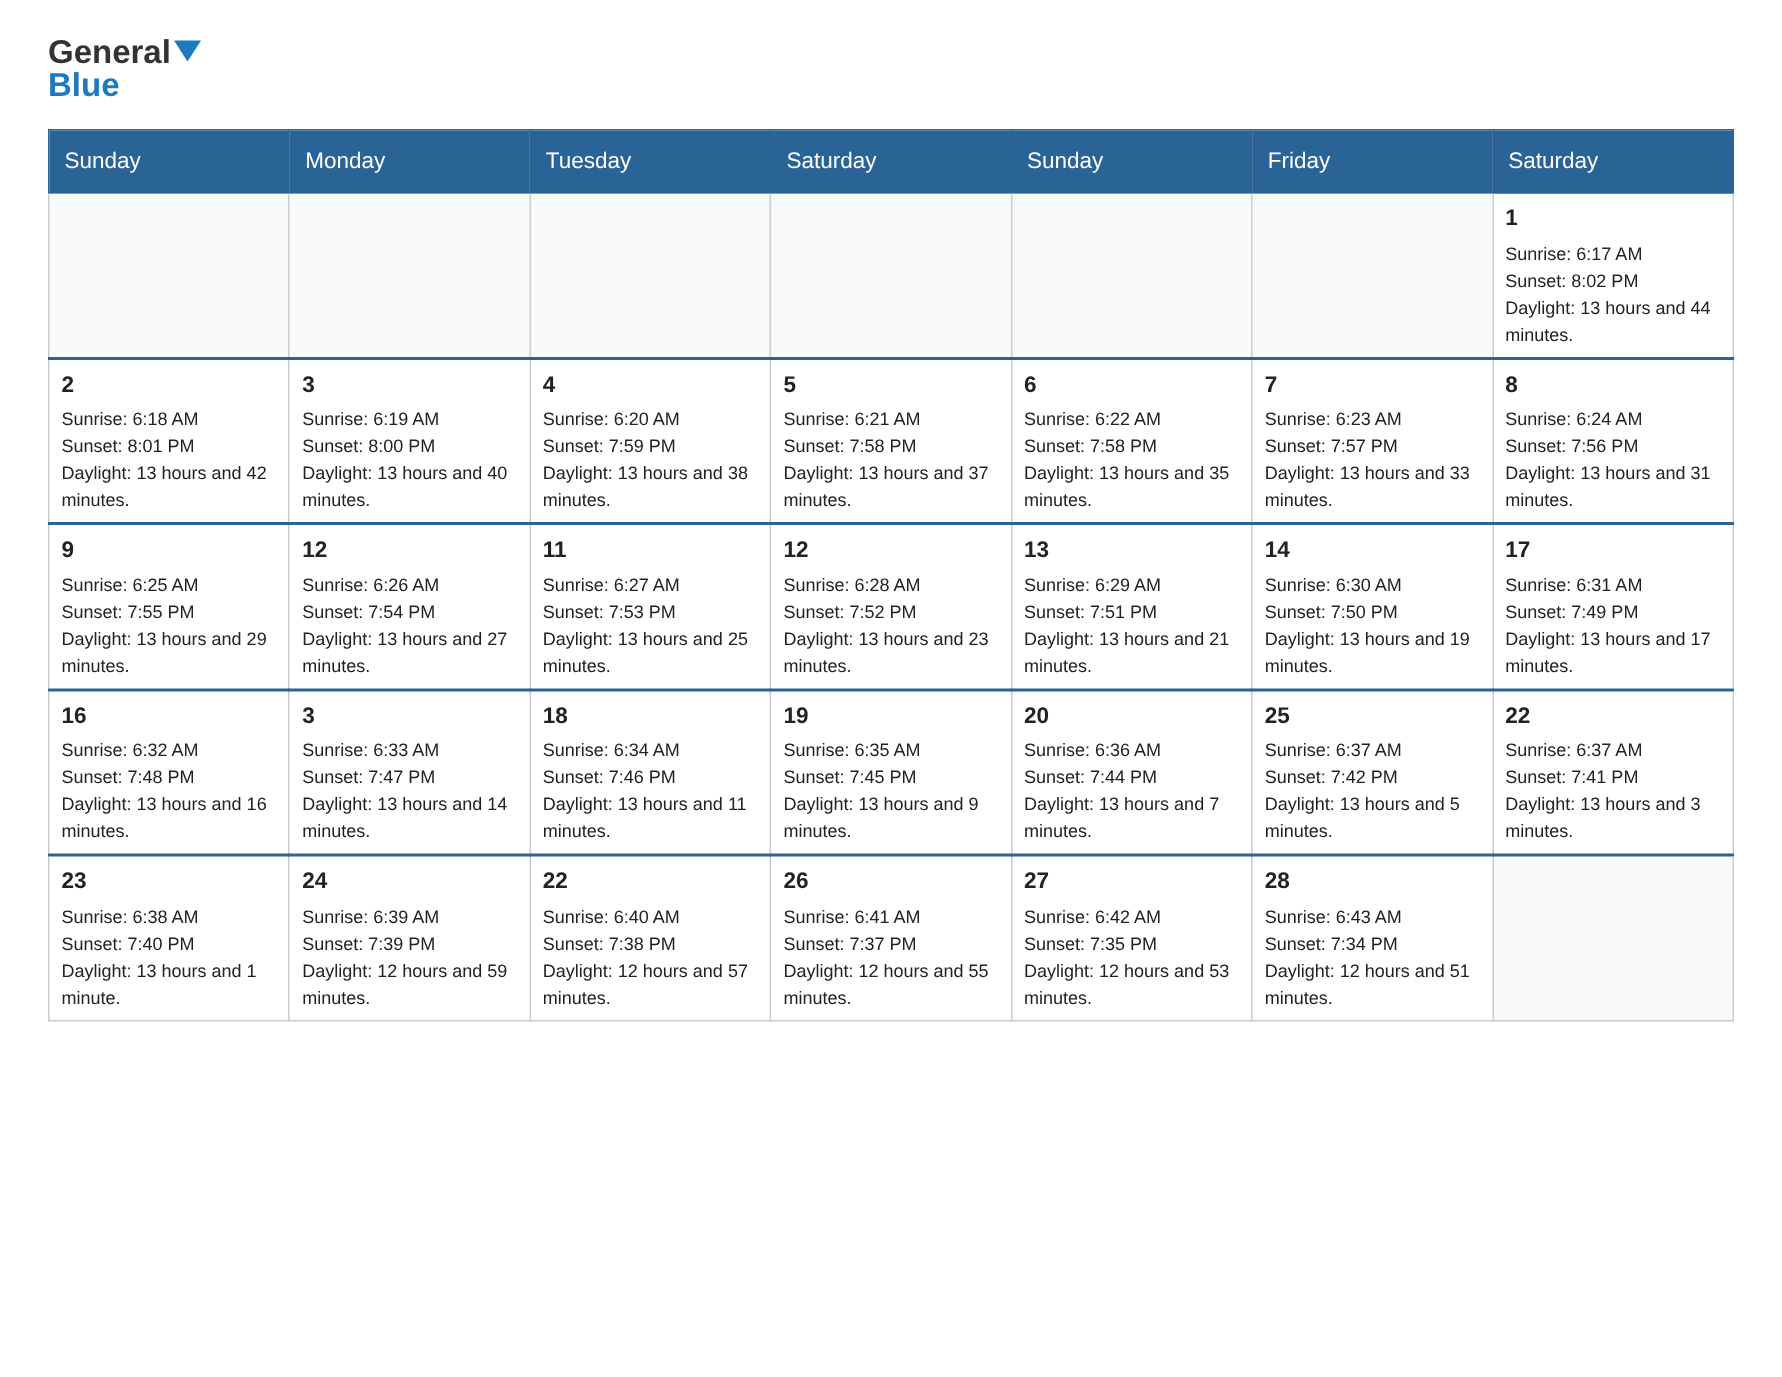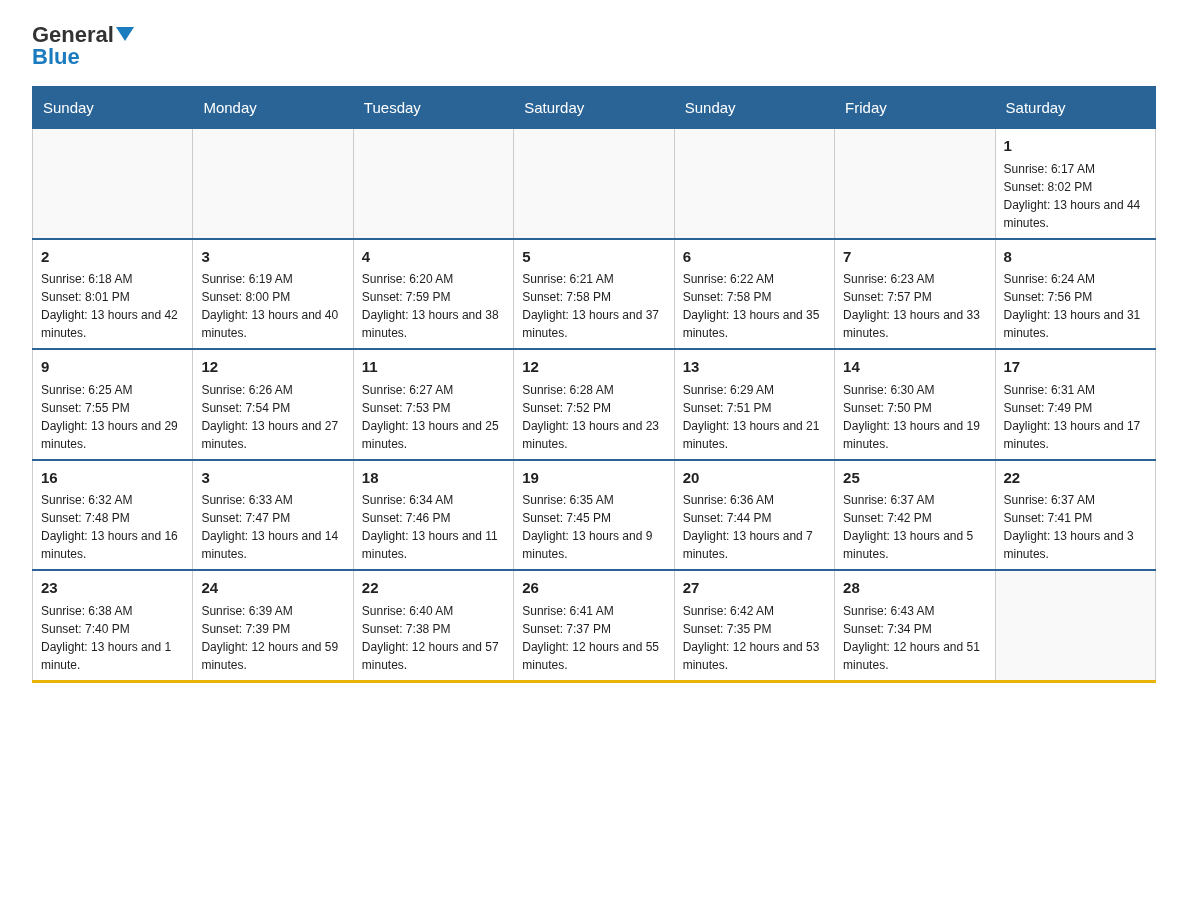--- a/index.html
+++ b/index.html
@@ -90,21 +90,21 @@
     }
     tbody tr td .day-info {
       font-size: 12px;
       color: #222;
       line-height: 1.5;
     }
     tbody tr {
       border-bottom: 2px solid #2a6496;
     }
     tbody tr:last-child {
-      border-bottom: 3px solid #eab308;
+      border-bottom: 1px solid #eab308;
     }
     .empty-cell {
       background: #f9f9f9;
     }
   </style>
 </head>
 <body>
 
 <div class="header">
   <div class="logo-area">

